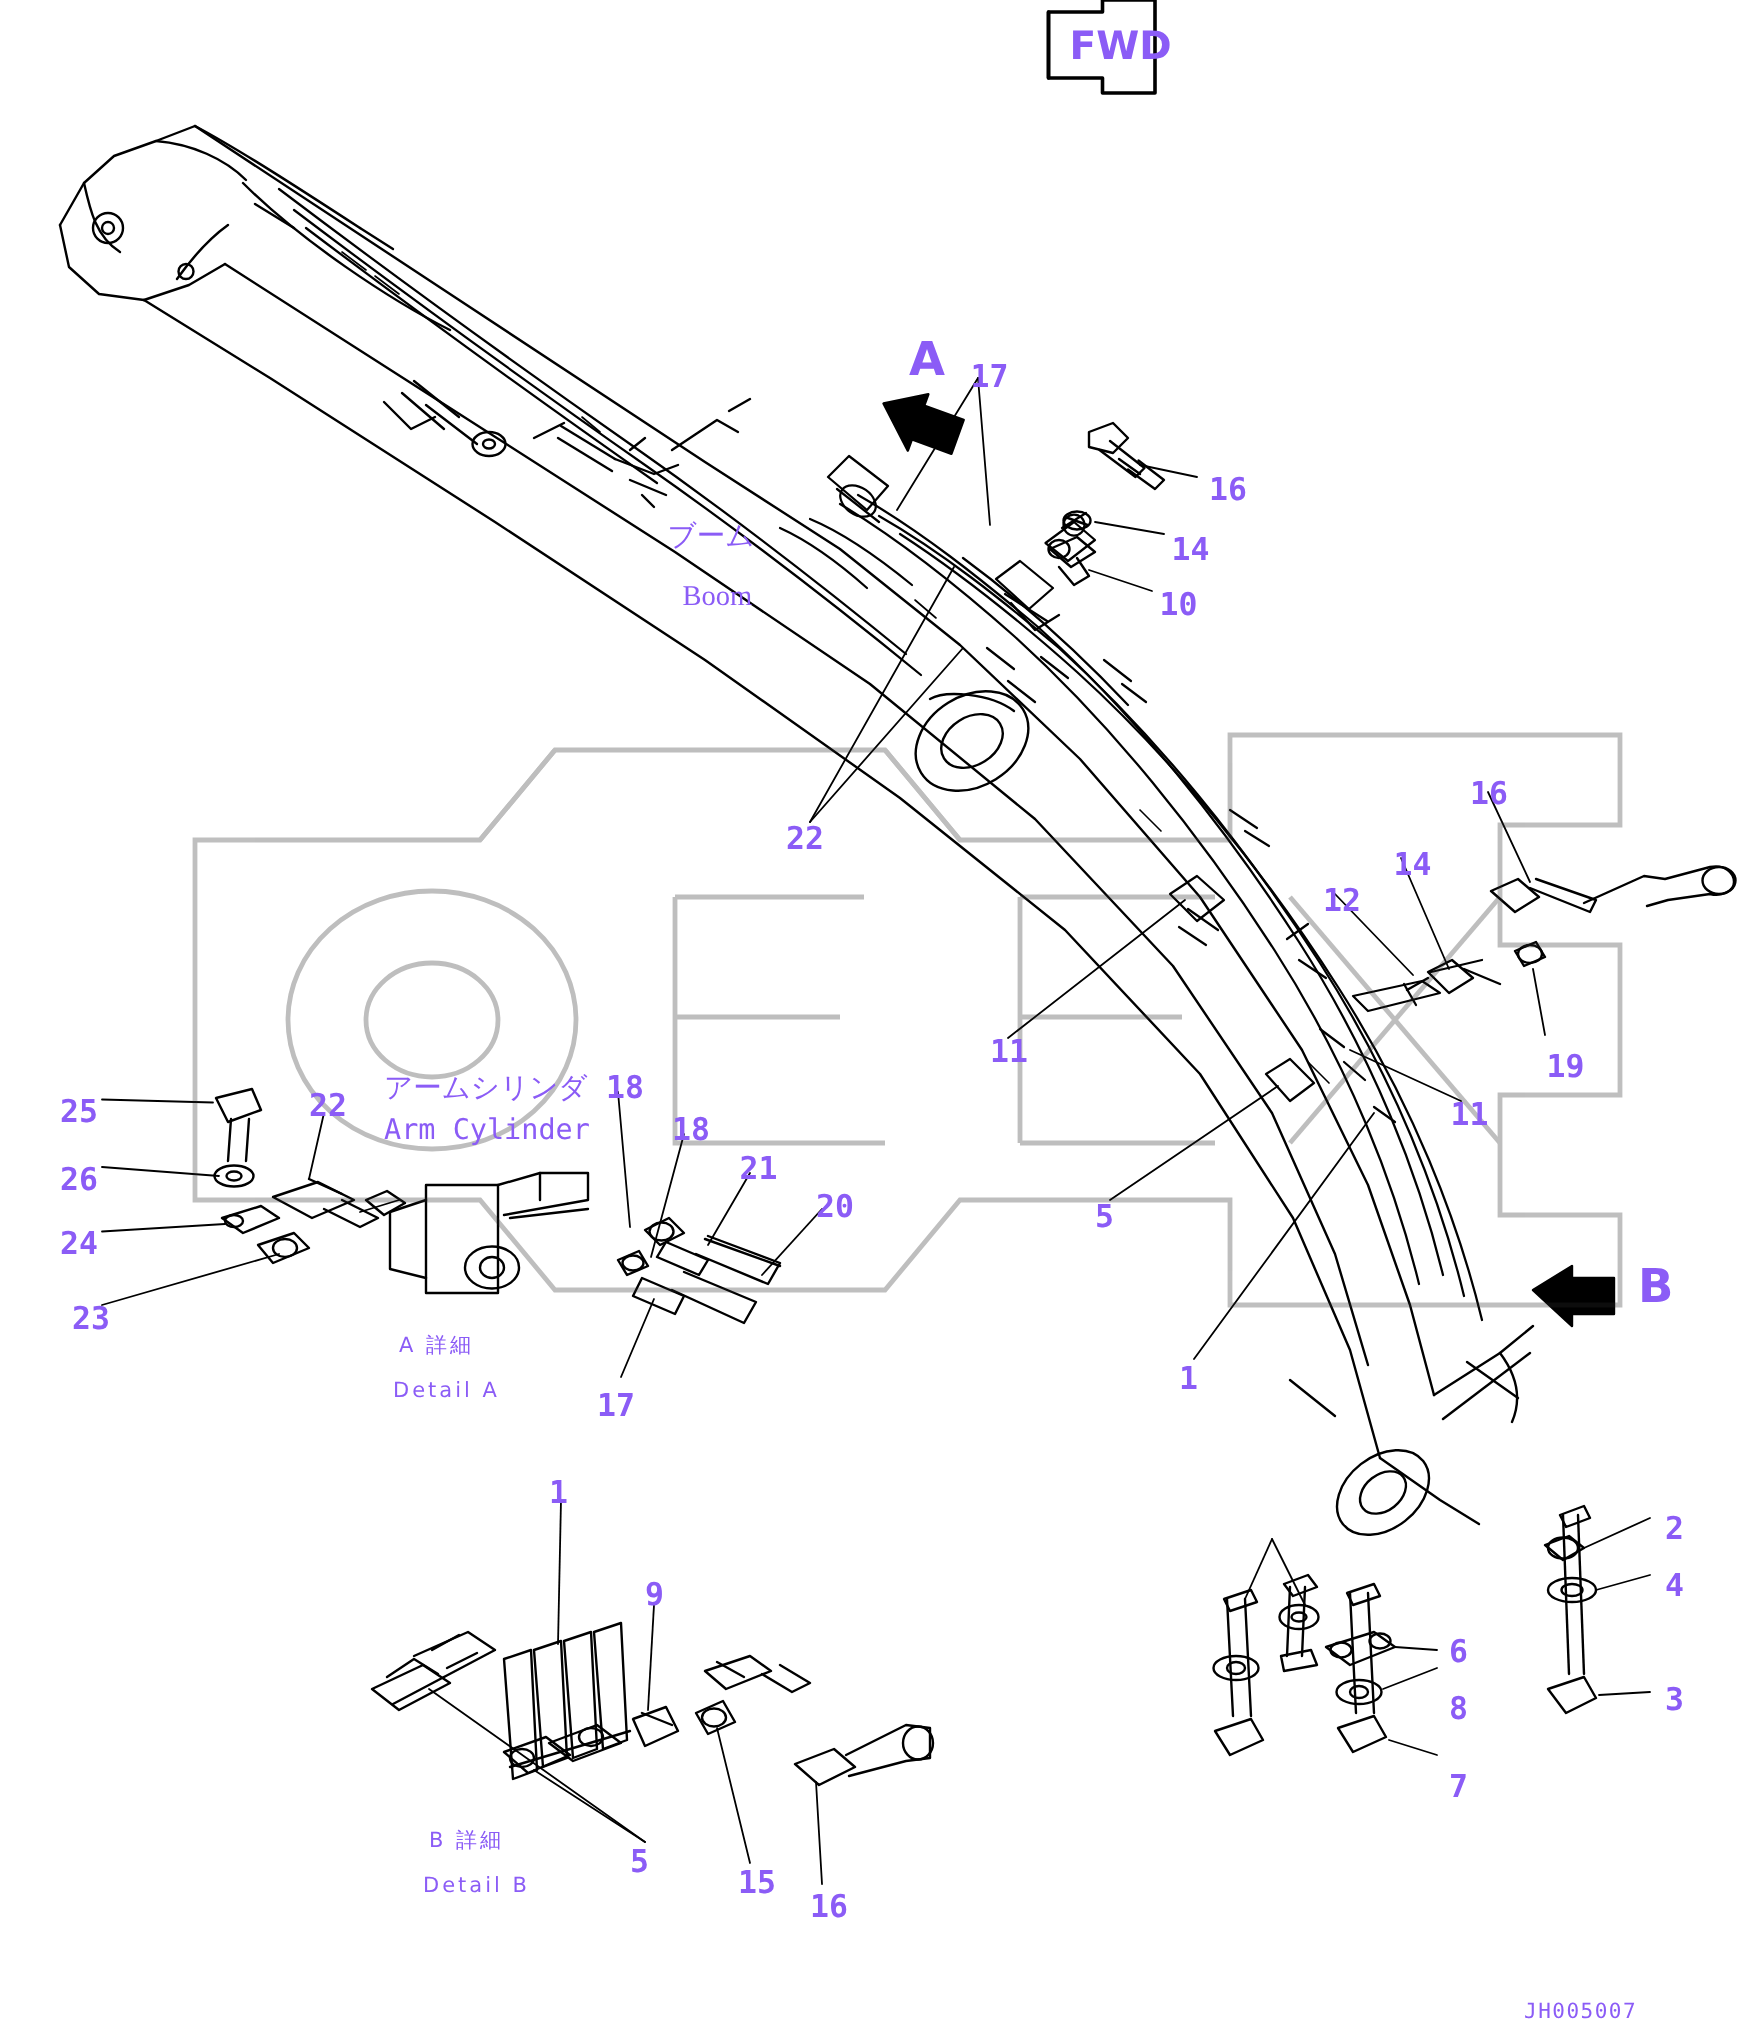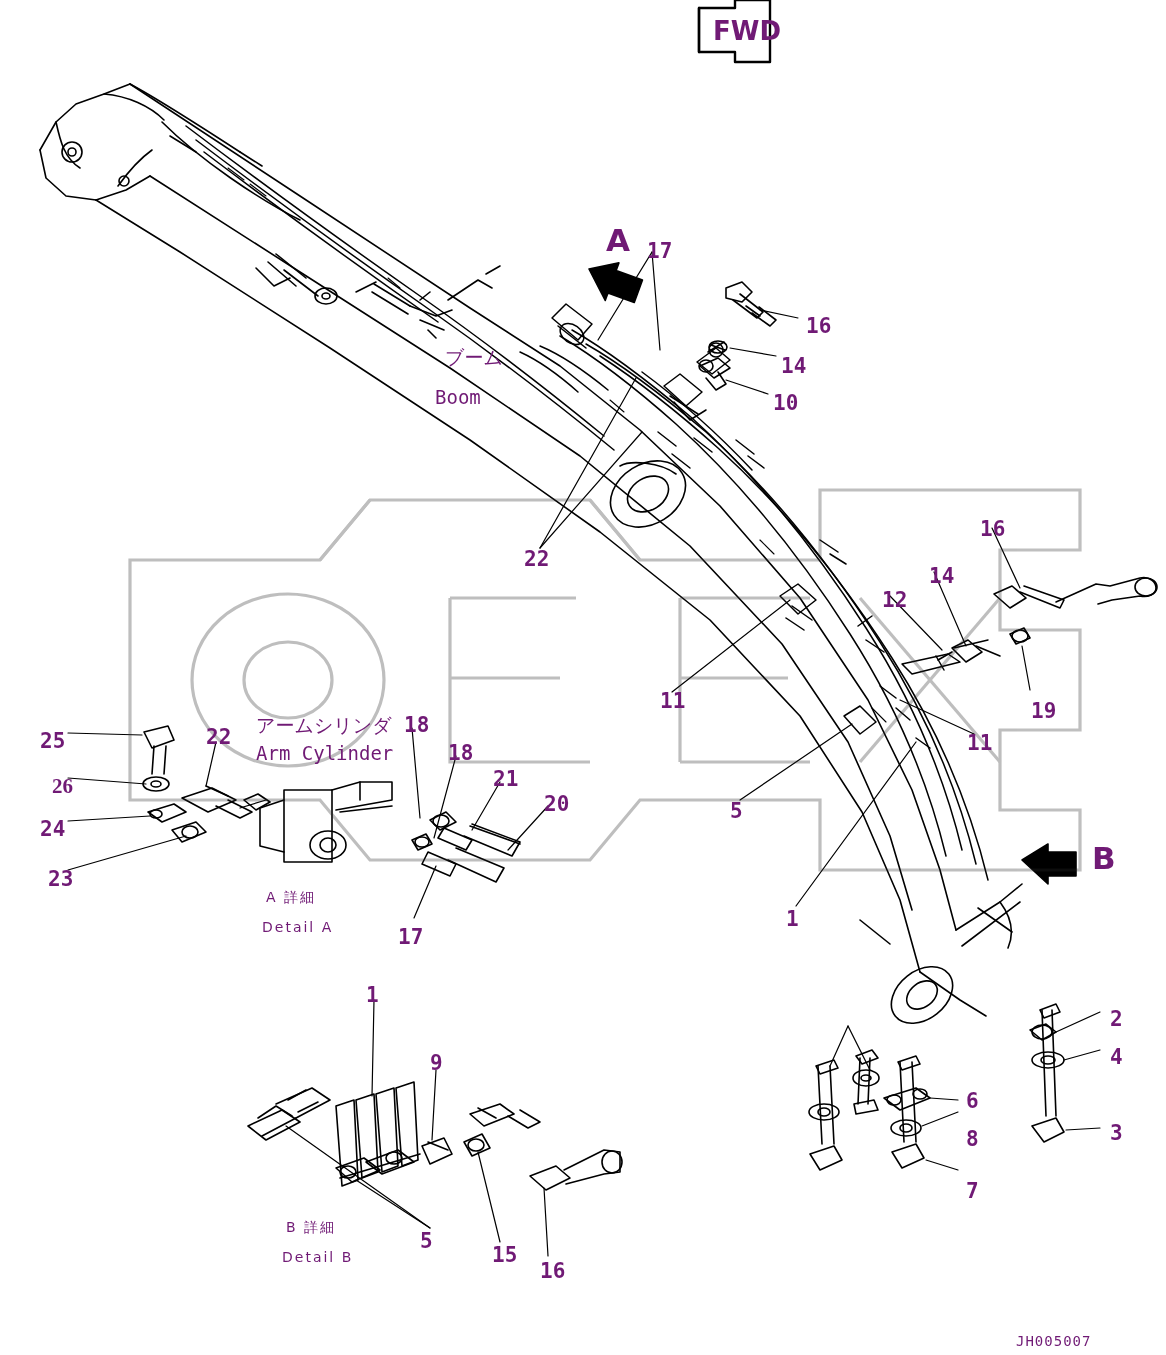--- a/index.html
+++ b/index.html
@@ -20,21 +20,21 @@
   #sheet svg.layer {
     position: absolute;
     left: 0;
     top: 0;
     width: 1166px;
     height: 1355px;
   }
   .lbl {
     position: absolute;
     font-family: "DejaVu Sans Mono", monospace;
-    color: #701a75;
+    color: #8b5cf6;
     white-space: pre;
     line-height: 1.05;
   }
   .callout {
     font-size: 21px;
     font-weight: bold;
     letter-spacing: 0px;
   }
   .bigletter {
     font-size: 31px;
@@ -414,21 +414,21 @@
       <path d="M470 70 L520 130"></path>
     </g>
   </svg>
 
   <div class="lbl fwd" style="left:713px; top:18px;">FWD</div>
 
   <div class="lbl bigletter" style="left:606px; top:224px;">A</div>
   <div class="lbl bigletter" style="left:1092px; top:842px;">B</div>
 
   <div class="lbl jp" style="left:445px; top:348px;">ブーム</div>
-  <div class="lbl en" style="left:435px; top:388px;">Boom</div>
+  <div class="lbl en" style="left:455px; top:388px;font-family:Liberation Serif, serif;">Boom</div>
 
   <div class="lbl jp" style="left:256px; top:716px;">アームシリンダ</div>
   <div class="lbl en" style="left:256px; top:744px;">Arm Cylinder</div>
 
   <div class="lbl detailttl" style="left:266px; top:890px;">A 詳細</div>
   <div class="lbl detailttl" style="left:262px; top:920px;">Detail A</div>
 
   <div class="lbl detailttl" style="left:286px; top:1220px;">B 詳細</div>
   <div class="lbl detailttl" style="left:282px; top:1250px;">Detail B</div>
 
@@ -442,21 +442,21 @@
   <div class="lbl callout" style="left:980px; top:518px;">16</div>
   <div class="lbl callout" style="left:929px; top:565px;">14</div>
   <div class="lbl callout" style="left:882px; top:589px;">12</div>
   <div class="lbl callout" style="left:1031px; top:700px;">19</div>
   <div class="lbl callout" style="left:660px; top:690px;">11</div>
   <div class="lbl callout" style="left:967px; top:732px;">11</div>
   <div class="lbl callout" style="left:730px; top:800px;">5</div>
   <div class="lbl callout" style="left:786px; top:908px;">1</div>
 
   <div class="lbl callout" style="left:40px; top:730px;">25</div>
-  <div class="lbl callout" style="left:52px; top:775px;font-family:Liberation Serif, serif;">26</div>
+  <div class="lbl callout" style="left:40px; top:775px;">26</div>
   <div class="lbl callout" style="left:40px; top:818px;">24</div>
   <div class="lbl callout" style="left:48px; top:868px;">23</div>
   <div class="lbl callout" style="left:206px; top:726px;">22</div>
   <div class="lbl callout" style="left:404px; top:714px;">18</div>
   <div class="lbl callout" style="left:448px; top:742px;">18</div>
   <div class="lbl callout" style="left:493px; top:768px;">21</div>
   <div class="lbl callout" style="left:544px; top:793px;">20</div>
   <div class="lbl callout" style="left:398px; top:926px;">17</div>
 
   <div class="lbl callout" style="left:1110px; top:1008px;">2</div>

